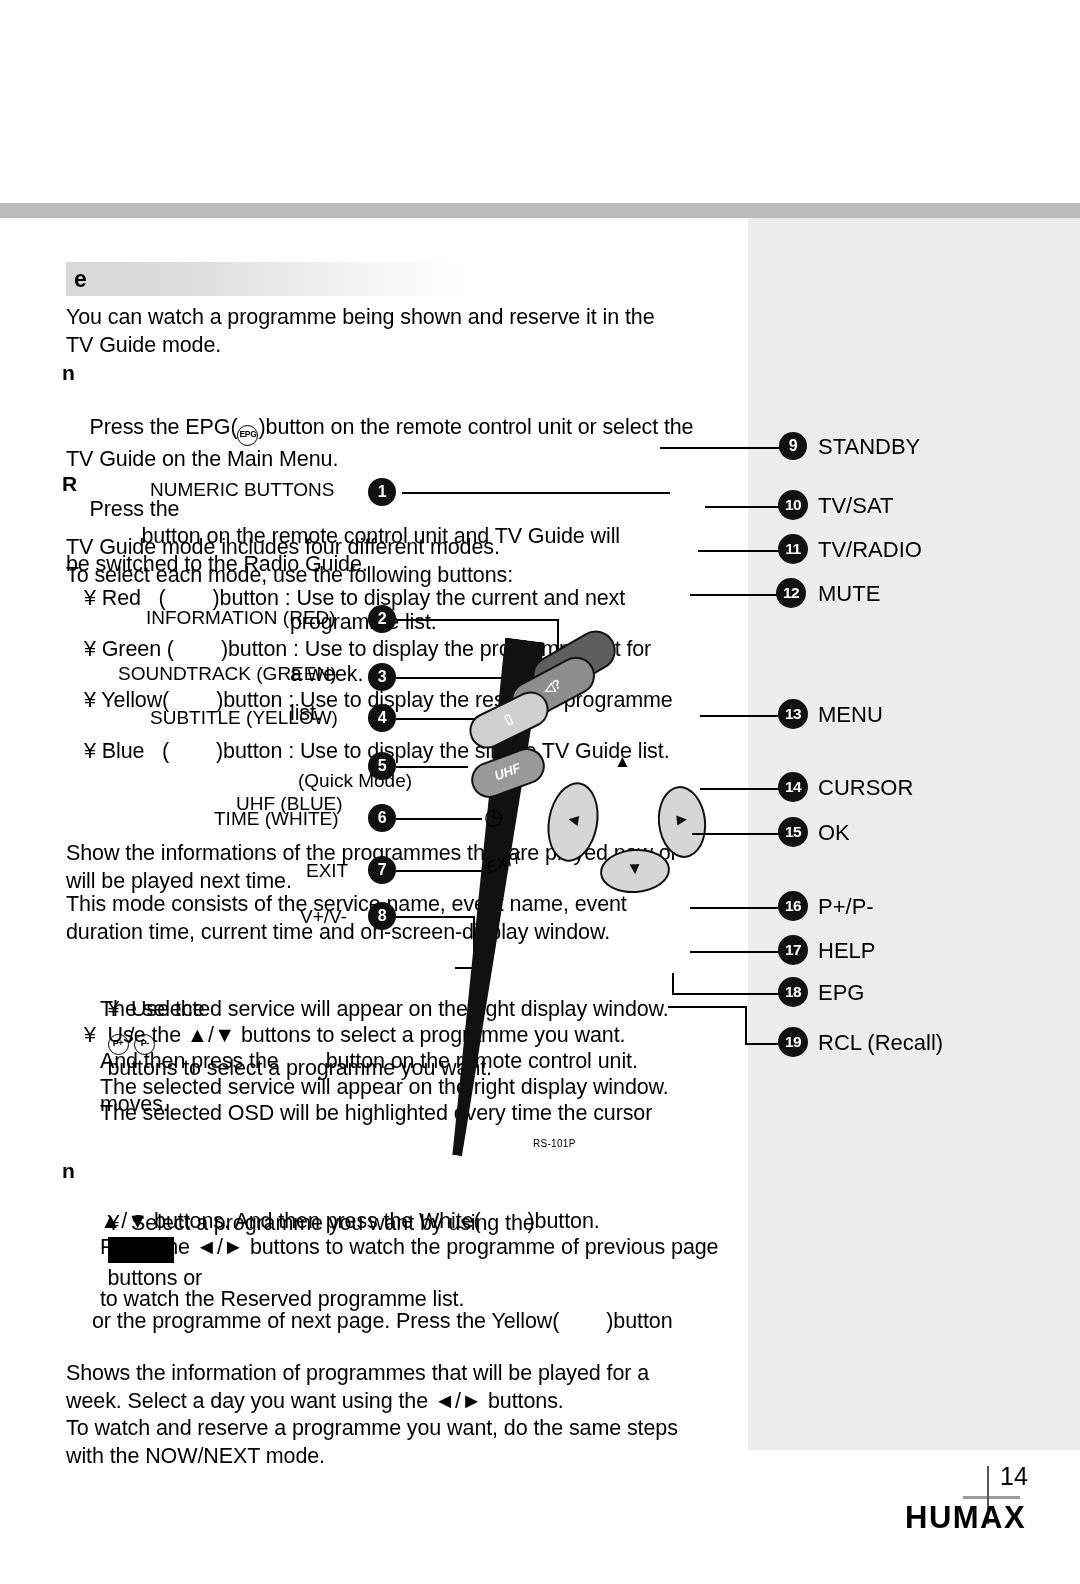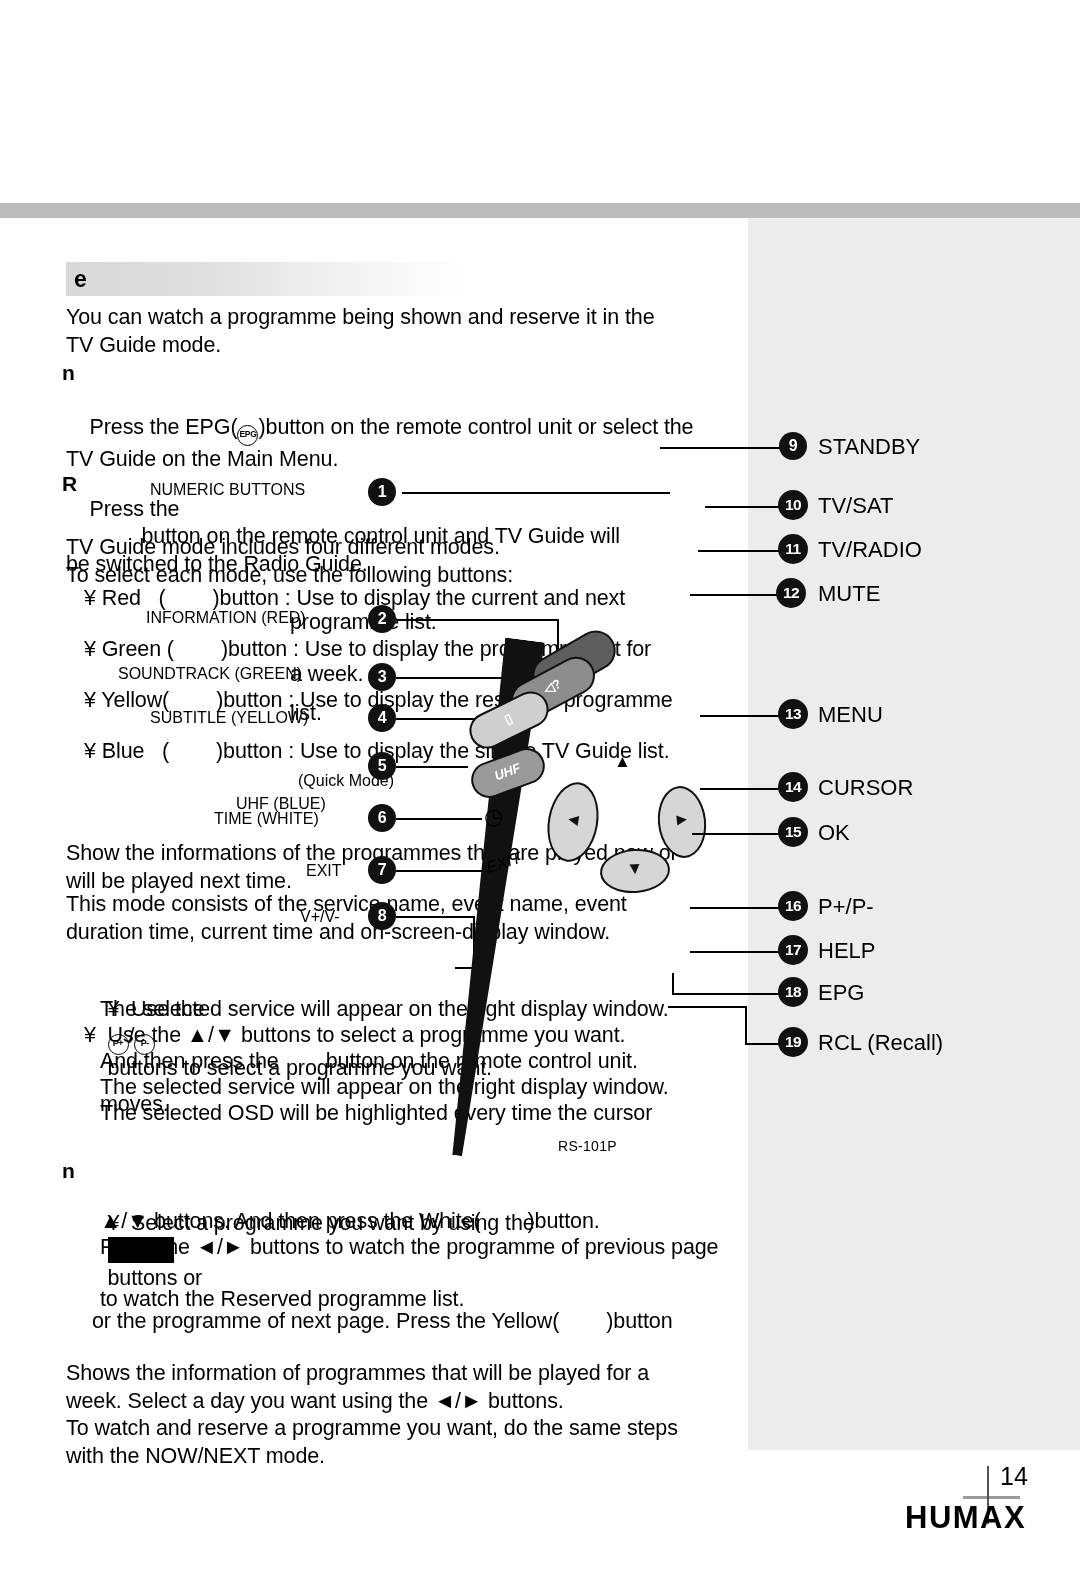--- a/index.html
+++ b/index.html
@@ -31,21 +31,21 @@
 
   .inline-ico{
     display:inline-block;width:19px;height:19px;border:1.4px solid #000;border-radius:50%;
     font-size:8.5px;line-height:17px;text-align:center;vertical-align:-3px;font-weight:bold;letter-spacing:-0.3px;
   }
   .inline-ico.sm{font-size:9px;}
 
   .blackbox{display:inline-block;width:66px;height:26px;background:#000;vertical-align:-6px;}
 
   
-  .cap{position:absolute;font-size:16px;line-height:25px;white-space:nowrap;}
+  .cap{position:absolute;font-size:19px;line-height:25px;white-space:nowrap;}
 
   
   .num{
     position:absolute;width:28px;height:28px;border-radius:50%;background:#111;color:#fff;
     font-size:16px;font-weight:bold;line-height:28px;text-align:center;letter-spacing:-0.5px;
   }
   .num.w2{width:30px;height:30px;line-height:30px;font-size:15.5px;}
 
   
   .ln{position:absolute;background:#000;height:1.6px;}
@@ -65,21 +65,21 @@
     position:absolute;border:2px solid #111;border-radius:24px;
     color:#fff;font-size:13px;font-weight:bold;text-align:center;white-space:nowrap;
   }
   .key.oval{border-radius:50%;}
 
   
   .logo{position:absolute;left:905px;top:1500px;font-size:31px;font-weight:bold;letter-spacing:1.5px;text-align:center;}
   .logo-slash{position:absolute;left:987px;top:1466px;width:2px;height:58px;background:#555;}
   .logo-bar{position:absolute;left:963px;top:1496px;width:57px;height:2.5px;background:#9a9a9a;}
   .pageno{position:absolute;left:1000px;top:1462px;font-size:25px;}
-  .rs-label{position:absolute;left:558px;top:1138px;font-size:14px;letter-spacing:0.3px;}
+  .rs-label{position:absolute;left:533px;top:1138px;font-size:10px;letter-spacing:0.3px;}
 </style>
 </head>
 <body>
 
 <div class="page">
 
   <div class="top-bar"></div>
 
   <div class="sidebar"></div>
 

